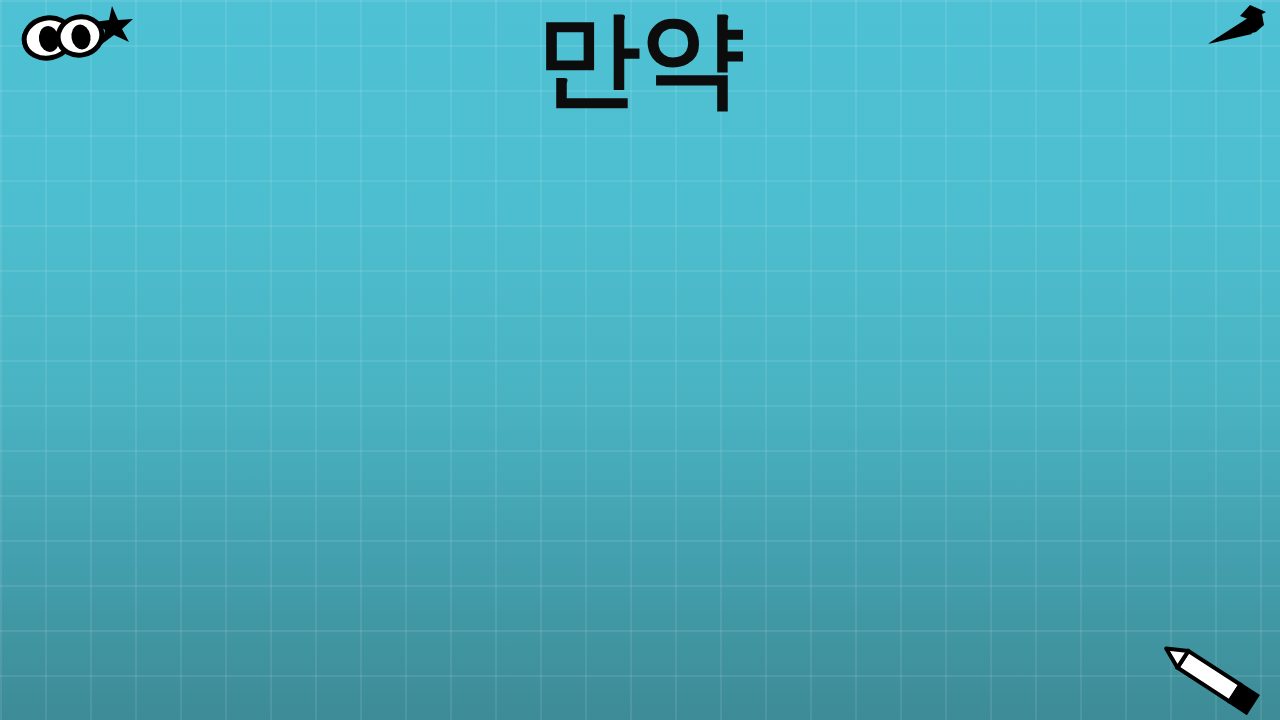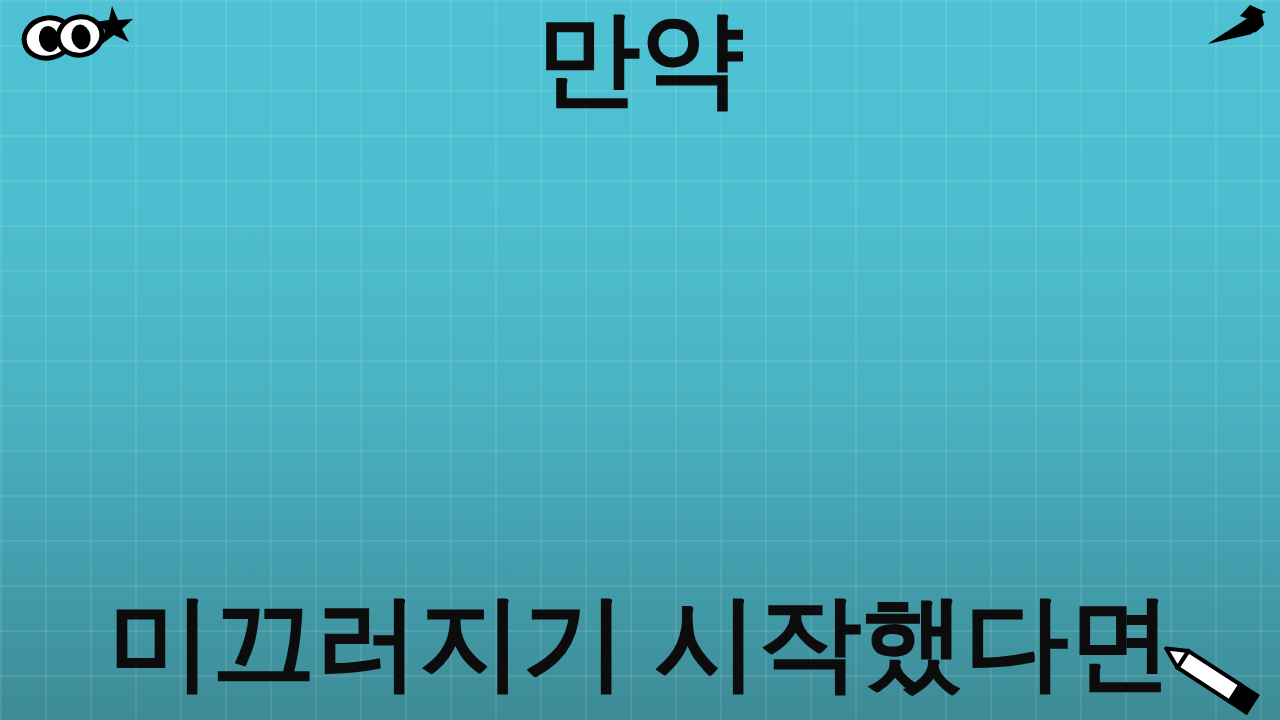--- a/index.html
+++ b/index.html
@@ -79,21 +79,21 @@
   
   #headline {
     position: absolute;
     left: 0;
     right: 0;
     top: 0;
     height: 720px;
     display: flex;
     flex-direction: column;
     align-items: center;
-    justify-content: space-between;
+    justify-content: flex-start;
     gap: 6px;
     padding-bottom: 20px;
     box-sizing: border-box;
     pointer-events: none;
   }
   .line {
     color: #0c0c0c;
     font-weight: 700;
     line-height: 1.12;
     letter-spacing: -0.5px;
@@ -135,16 +135,15 @@
       <g transform="rotate(33 60 39)">
         <rect x="26" y="30" width="62" height="20" fill="#ffffff" stroke="#000000" stroke-width="4"></rect>
         <path d="M26 30 L6 40 L26 50 Z" fill="#ffffff" stroke="#000000" stroke-width="4" stroke-linejoin="round"></path>
         <rect x="88" y="30" width="20" height="20" fill="#000000" stroke="#000000" stroke-width="4"></rect>
       </g>
     </svg>
   </div>
 
   <div id="headline">
     <div class="line" id="line-1">만약</div>
-    <div class="line" id="line-2">미끄러지기 시작했다면</div>
   </div>
 
 </div>
 
 </body></html>

